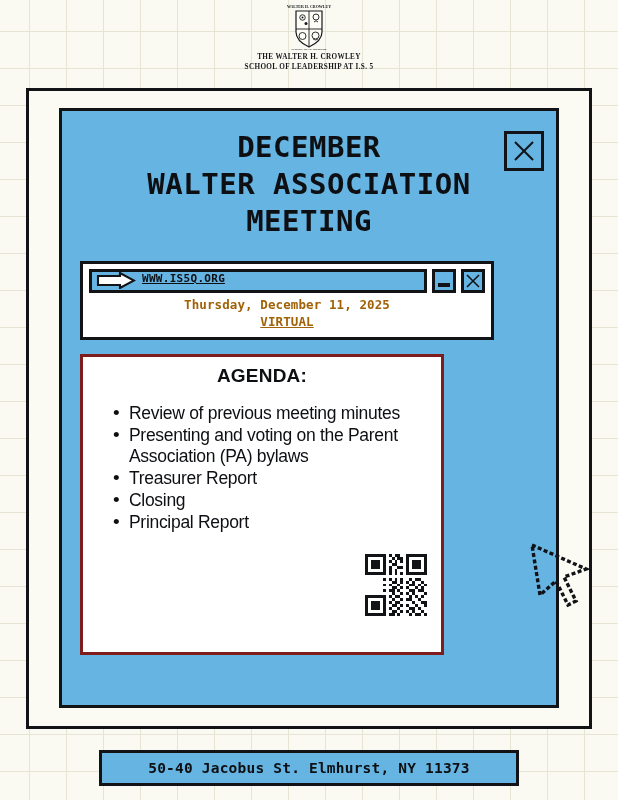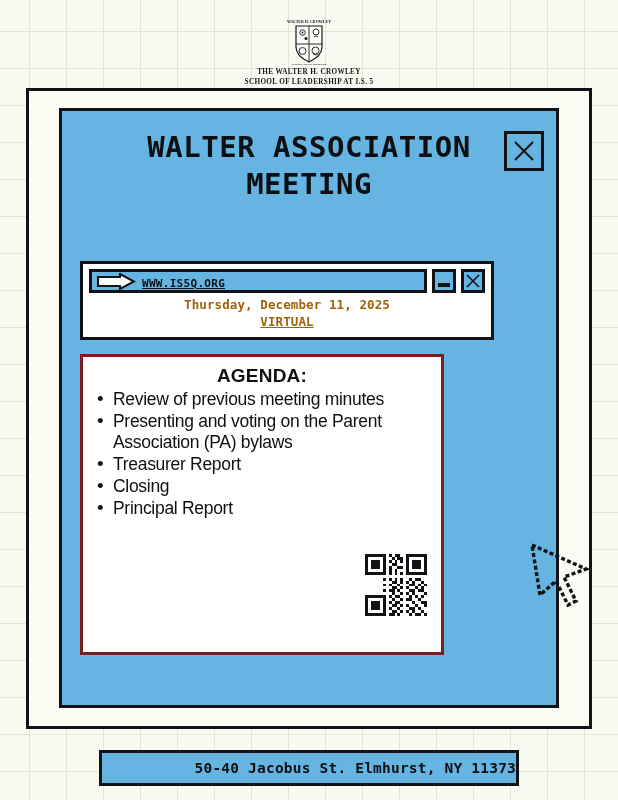--- a/index.html
+++ b/index.html
@@ -24,21 +24,21 @@
 
   
   .masthead {
     position: absolute;
     top: 0; left: 0; right: 0;
     height: 88px;
     display: flex;
     flex-direction: column;
     align-items: center;
     justify-content: flex-start;
-    padding-top: 16px;
+    padding-top: 1px;
   }
   .crest {
     width: 50px;
     height: 50px;
     display: block;
   }
   .school-name {
     margin-top: 2px;
     text-align: center;
     font-family: "Liberation Serif", serif;
@@ -117,21 +117,21 @@
     height: 24px;
     display: flex;
     align-items: center;
   }
   .url-bar {
     flex: 1;
     height: 24px;
     background: #65b4e2;
     border: 3px solid #111317;
     display: flex;
-    align-items: flex-end;
+    align-items: flex-start;
     padding-left: 4px;
     gap: 6px;
     min-width: 0;
   }
   .go-arrow { flex: 0 0 auto; display: block; }
   .url-text {
     font-family: "DejaVu Sans Mono", "Liberation Mono", monospace;
     font-weight: bold;
     font-size: 11px;
     letter-spacing: 0.3px;
@@ -189,21 +189,21 @@
     text-align: center;
     font-family: "Liberation Sans", sans-serif;
     font-weight: bold;
     font-size: 19px;
     letter-spacing: 0.2px;
     color: #0d0f13;
     margin-bottom: 2px;
   }
   .agenda-list {
     list-style: none;
-    margin: 0;
+    margin: 16px;
     padding: 0;
   }
   .agenda-list li {
     position: relative;
     padding-left: 20px;
     font-family: "Liberation Sans", sans-serif;
     font-size: 17.5px;
     line-height: 1.2;
     color: #0d0f13;
     margin-bottom: 1px;
@@ -240,21 +240,21 @@
   .address-bar {
     position: absolute;
     left: 99px;
     top: 750px;
     width: 420px;
     height: 36px;
     background: #65b4e2;
     border: 3px solid #111317;
     display: flex;
     align-items: center;
-    justify-content: flex-end;
+    justify-content: center;
   }
   .address-text {
     font-family: "DejaVu Sans Mono", "Liberation Mono", monospace;
     font-weight: bold;
     font-size: 14.5px;
     letter-spacing: 0.2px;
     color: #0d0f13;
     white-space: nowrap;
   }
 </style>
@@ -281,20 +281,21 @@
     <div>THE WALTER H. CROWLEY</div>
     <div>SCHOOL OF LEADERSHIP AT I.S. 5</div>
   </div>
 </div>
 
 <div class="outer-frame">
 
   <div class="blue-panel">
 
     <div class="title-block">
+      <div class="title-line">DECEMBER</div>
       <div class="title-line">WALTER ASSOCIATION</div>
       <div class="title-line">MEETING</div>
     </div>
 
     <div class="header-close-btn">
       <svg width="34" height="34" viewBox="0 0 34 34" aria-hidden="true">
         <line x1="8" y1="8" x2="26" y2="26" stroke="#111317" stroke-width="2"></line>
         <line x1="26" y1="8" x2="8" y2="26" stroke="#111317" stroke-width="2"></line>
       </svg>
     </div>

